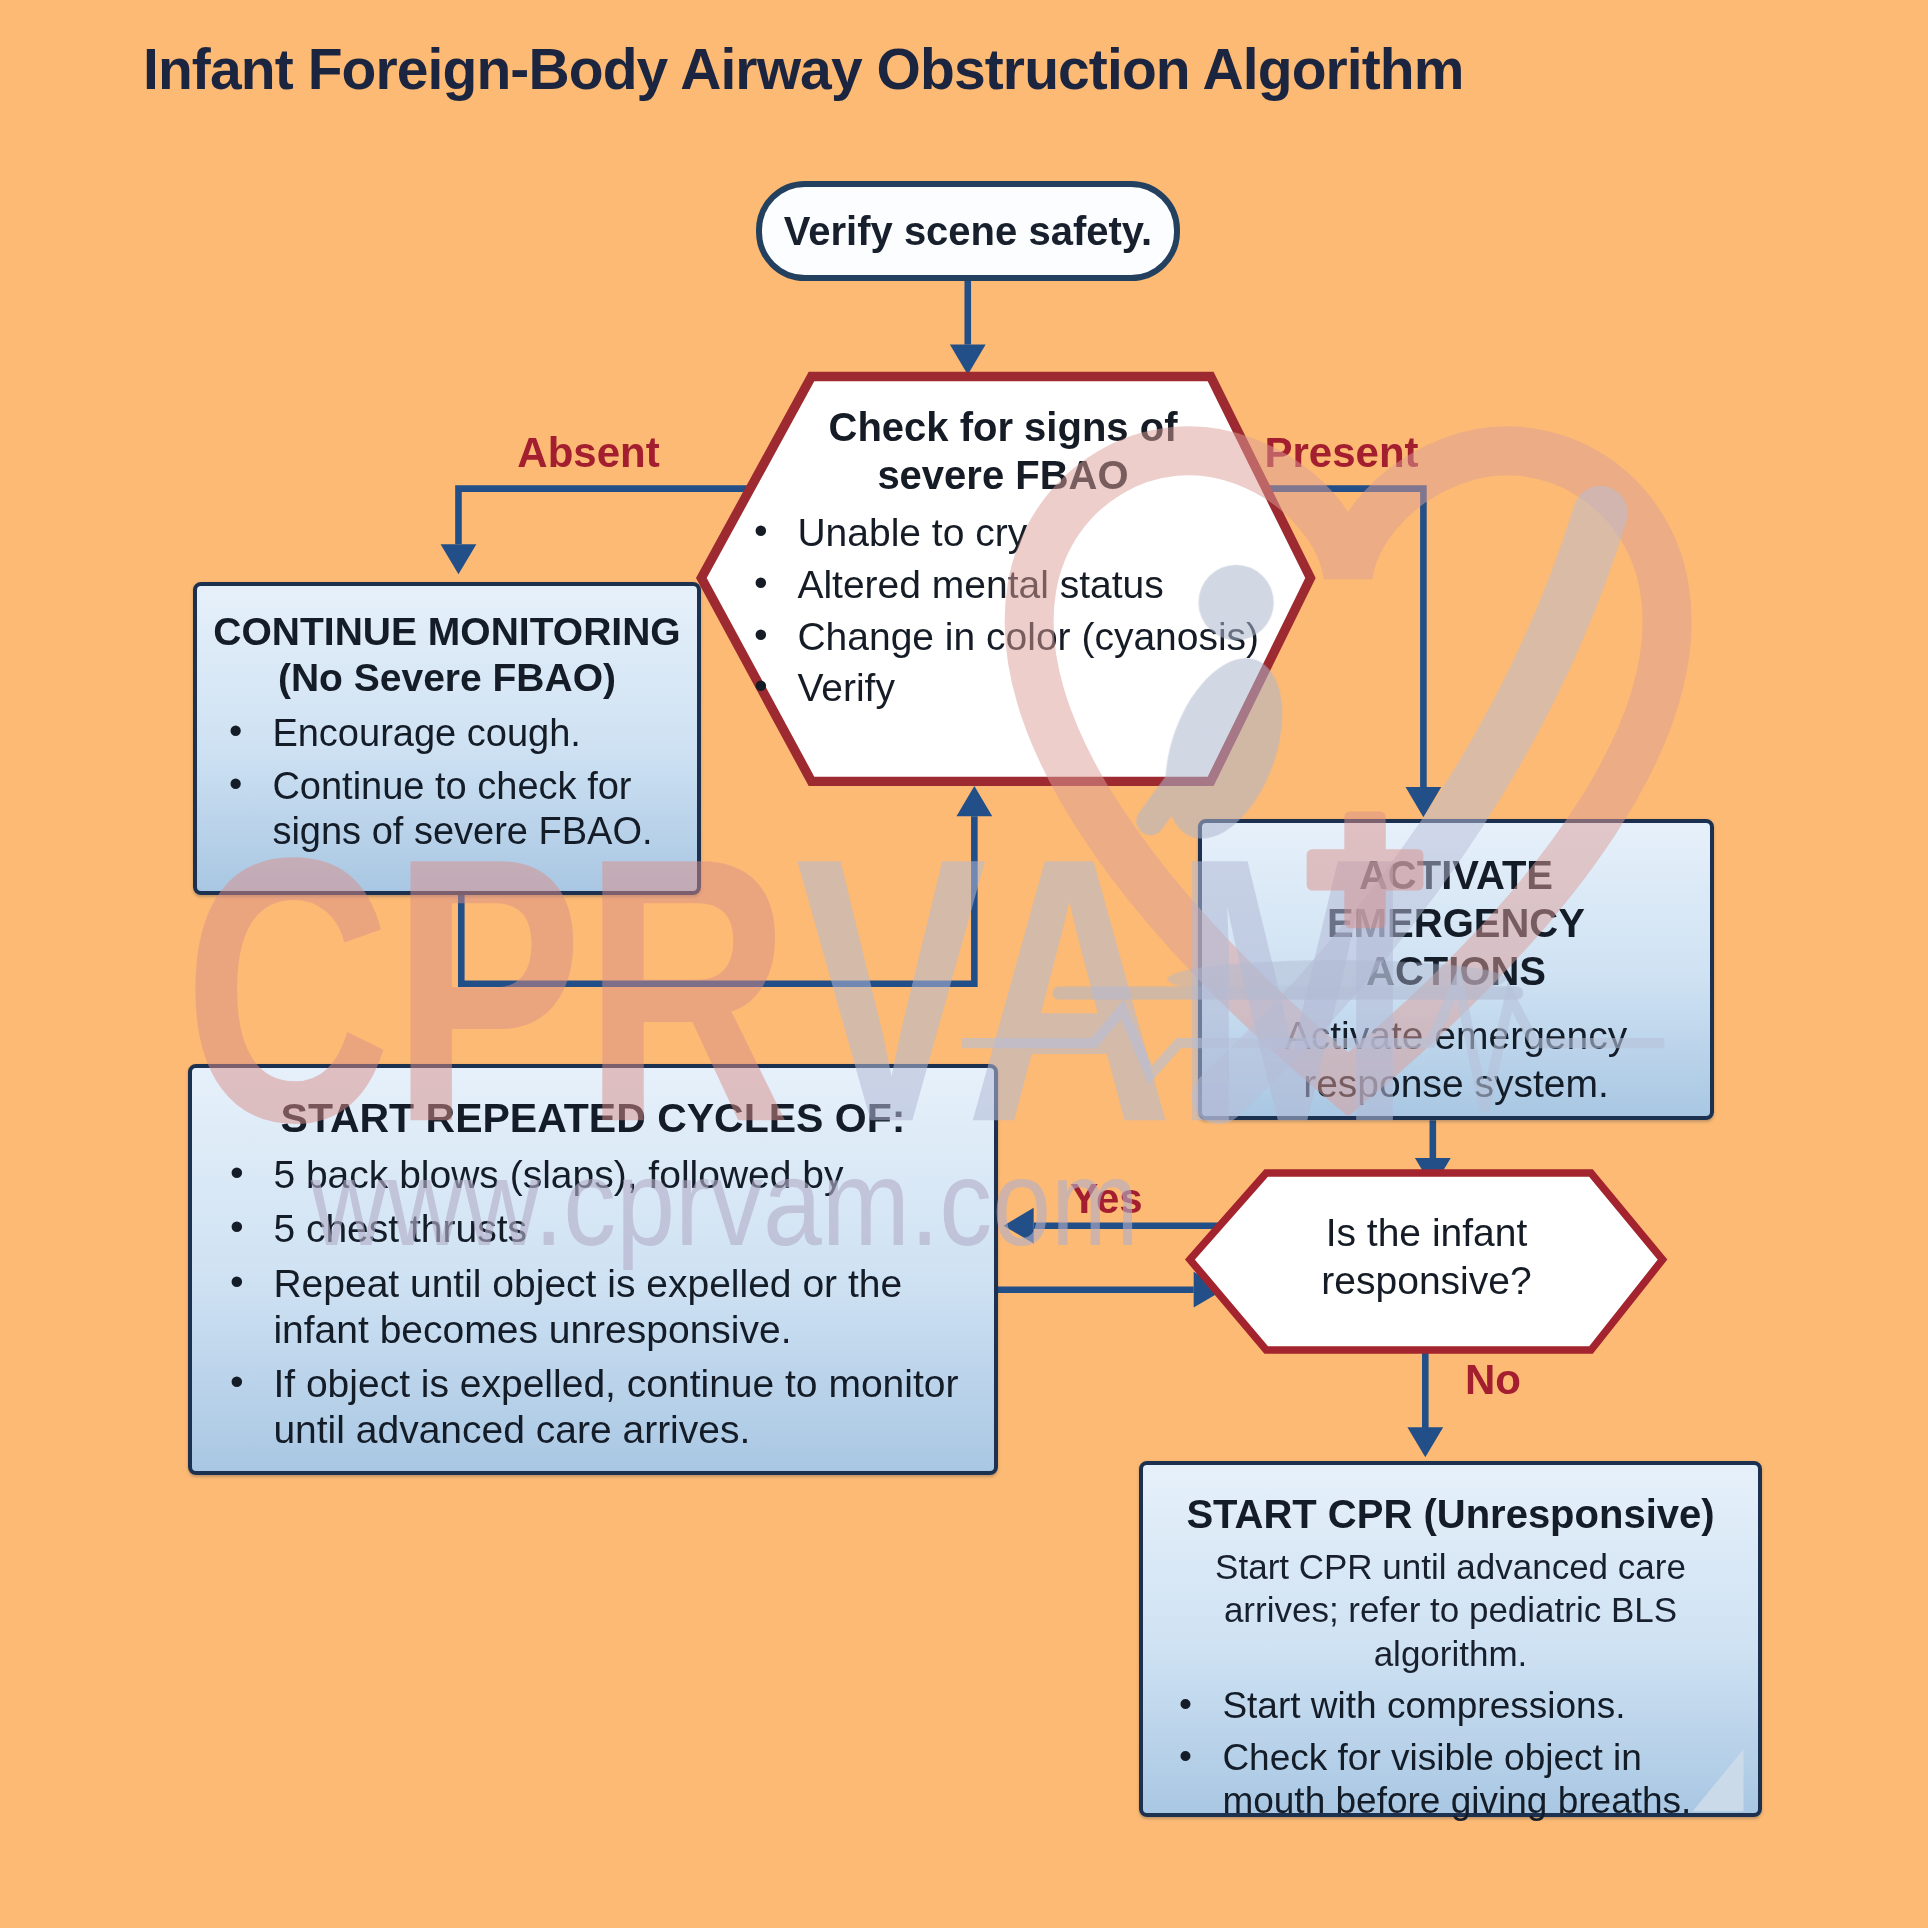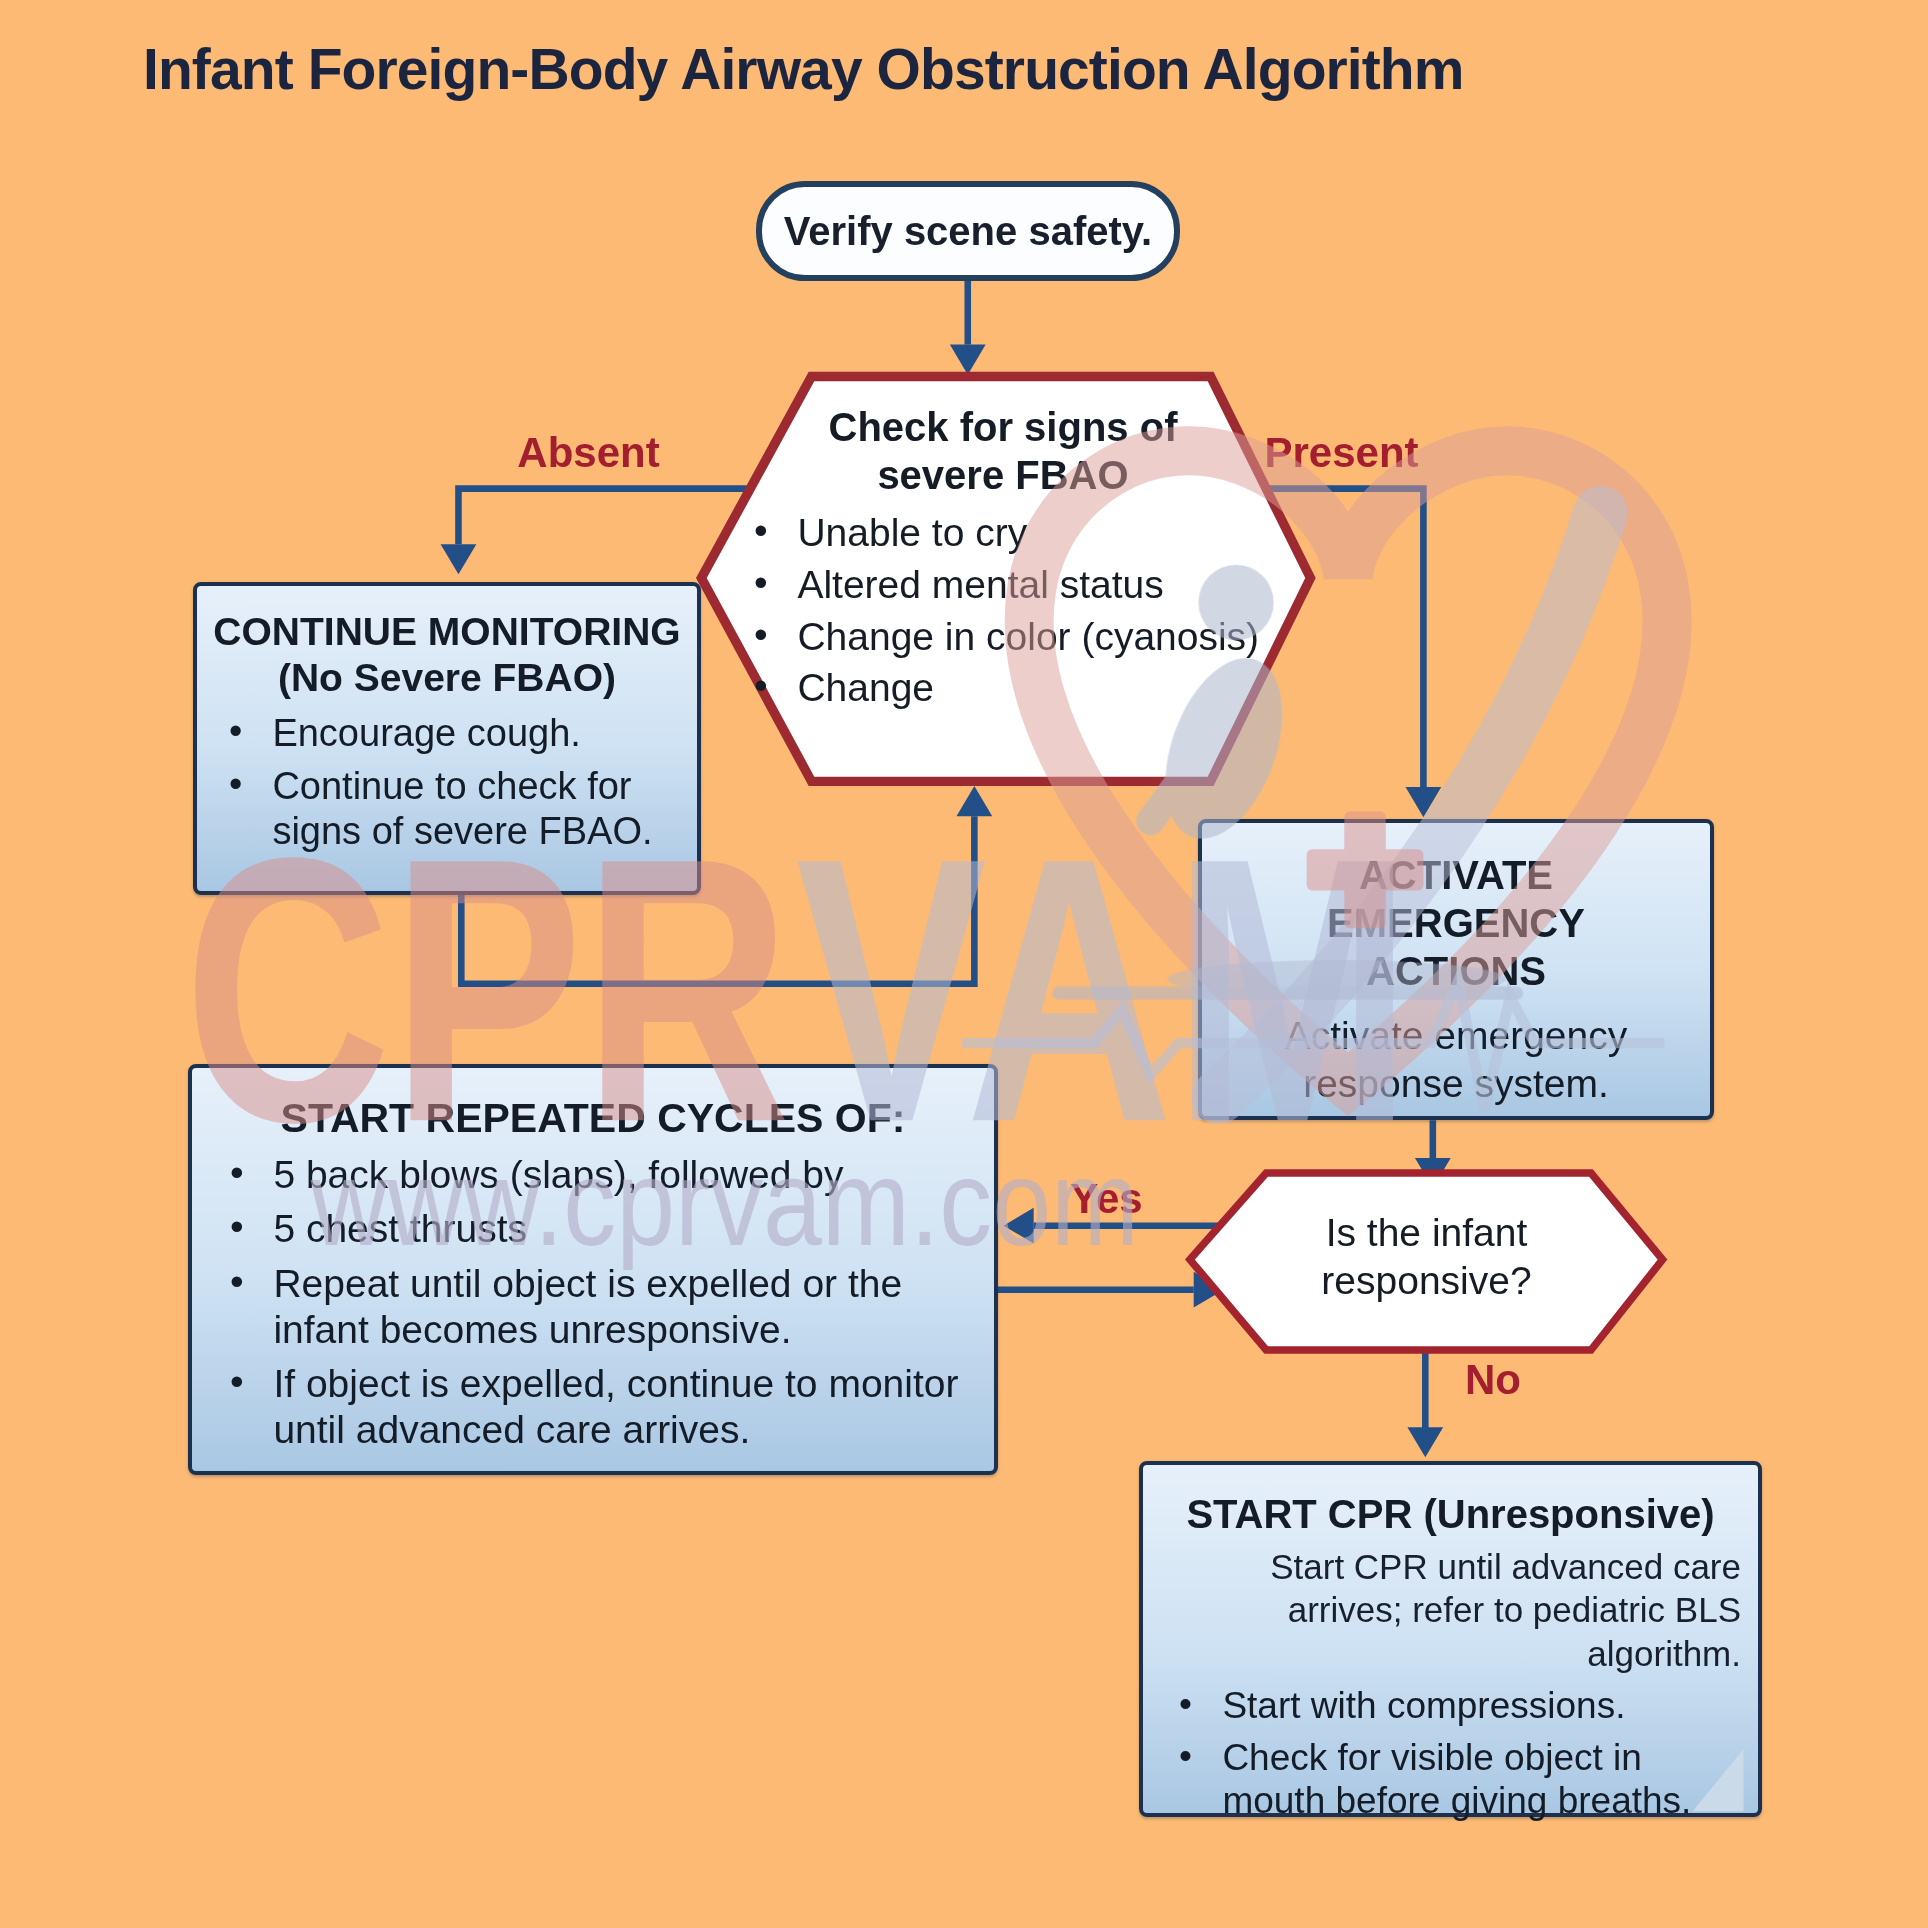--- a/index.html
+++ b/index.html
@@ -71,21 +71,21 @@
     font-size: 39px; text-align: center; line-height: 1.22; margin-top: 17px;
   }
 
   .cycles-box { left: 188px; top: 1064px; width: 810px; height: 411px; padding: 26px 19px 9.4px 19px; }
   .cycles-box .node-title-line { font-size: 41px; }
   .cycles-box ul { font-size: 39px; margin-top: 13px; }
 
   .cpr-box { left: 1139px; top: 1461px; width: 623px; height: 356px; padding: 24.5px 17px 9.4px 17px; }
   .cpr-box .node-title-line { font-size: 40px; }
   .cpr-box .node-body {
-    font-size: 35px; text-align: right; line-height: 1.24; margin-top: 7.5px; color: #18202e;
+    font-size: 35px; text-align: center; line-height: 1.24; margin-top: 7.5px; color: #18202e;
   }
   .cpr-box ul { font-size: 37px; margin-top: 9.4px; padding-left: 62px; }
 
   ul.node-bullets {
     list-style: none;
     margin: 0;
     padding: 0 0 0 53px;
     line-height: 1.18;
   }
   ul.node-bullets li {
@@ -164,21 +164,21 @@
     <div class="node-title">Verify scene safety.</div>
   </div>
 
   <div class="hex-content hex1-content">
     <div class="node-title-line">Check for signs of</div>
     <div class="node-title-line">severe FBAO</div>
     <ul class="node-bullets">
         <li>Unable to cry</li>
         <li>Altered mental status</li>
         <li>Change in color (cyanosis)</li>
-        <li>Change</li>
+        <li>Verify</li>
       </ul>
   </div>
 
   <div class="node rounded-box continue-box">
     <div class="node-title-line">CONTINUE MONITORING</div>
     <div class="node-title-line">(No Severe FBAO)</div>
     <ul class="node-bullets">
         <li>Encourage cough.</li>
         <li>Continue to check for signs of severe FBAO.</li>
       </ul>

